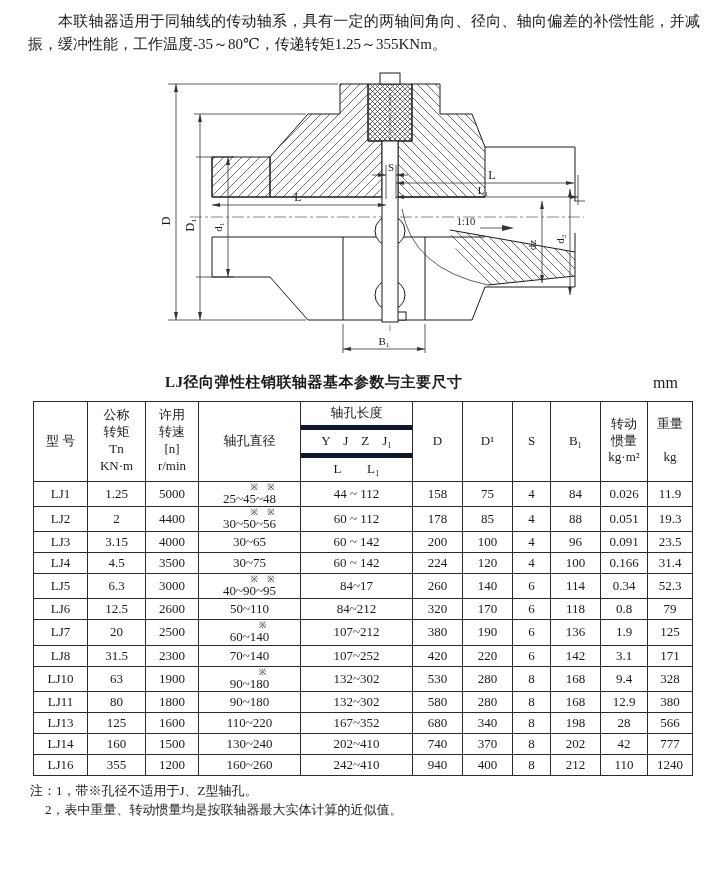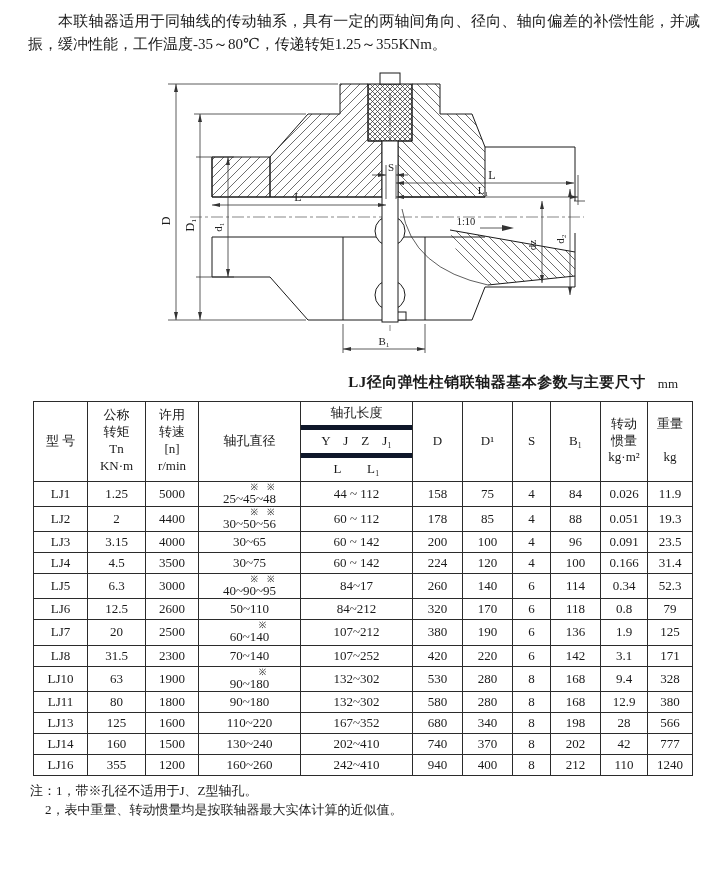--- a/index.html
+++ b/index.html
@@ -6,26 +6,25 @@
   body{
     width:726px;height:873px;background:#fff;color:#1a1a1a;overflow:hidden;
     font-family:"Liberation Serif","DejaVu Serif",serif;
   }
   .intro{
     margin:10px 26px 12px 28px;font-size:15px;line-height:1.55;
     text-align:justify;text-indent:2em;
   }
   .diagram-wrap{margin:12px 0 0 150px;width:440px;height:292px;}
   .title-row{
-    display:flex;justify-content:flex-end;align-items:flex-end;
+    display:flex;justify-content:space-between;align-items:flex-end;
     margin:12px 48px 0 165px;
-    gap:12px;
   }
   .tbl-title{font-size:15px;font-weight:bold;letter-spacing:.5px;}
-  .unit{font-size:13px;}
+  .unit{font-size:16px;}
   table{
     border-collapse:collapse;table-layout:fixed;width:660px;
     margin:9px 0 0 33px;font-size:13px;text-align:center;
     border:1.5px solid #222;
   }
   th,td{border:1px solid #2b2b2b;padding:0;font-weight:normal;line-height:1.25;vertical-align:middle;overflow:hidden;}
   th.multi{white-space:pre-line;line-height:1.3;font-size:13px;}
   th.len-col{vertical-align:top;}
   .len-part{height:23px;display:flex;align-items:center;justify-content:center;}
   .len-part.bb{border-bottom:5px solid #0f172a;}

